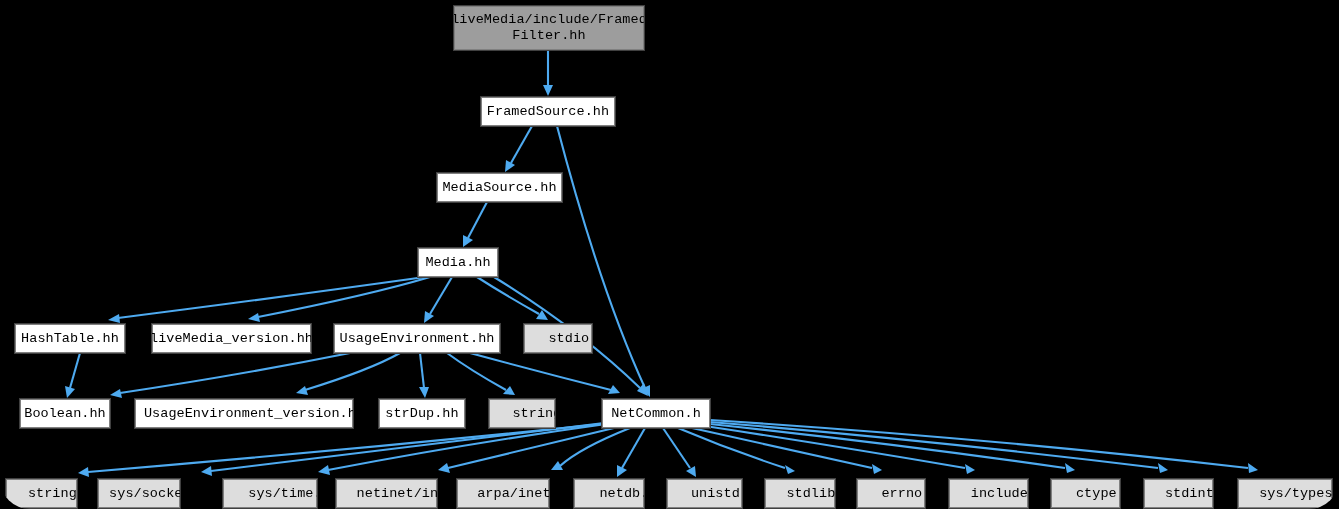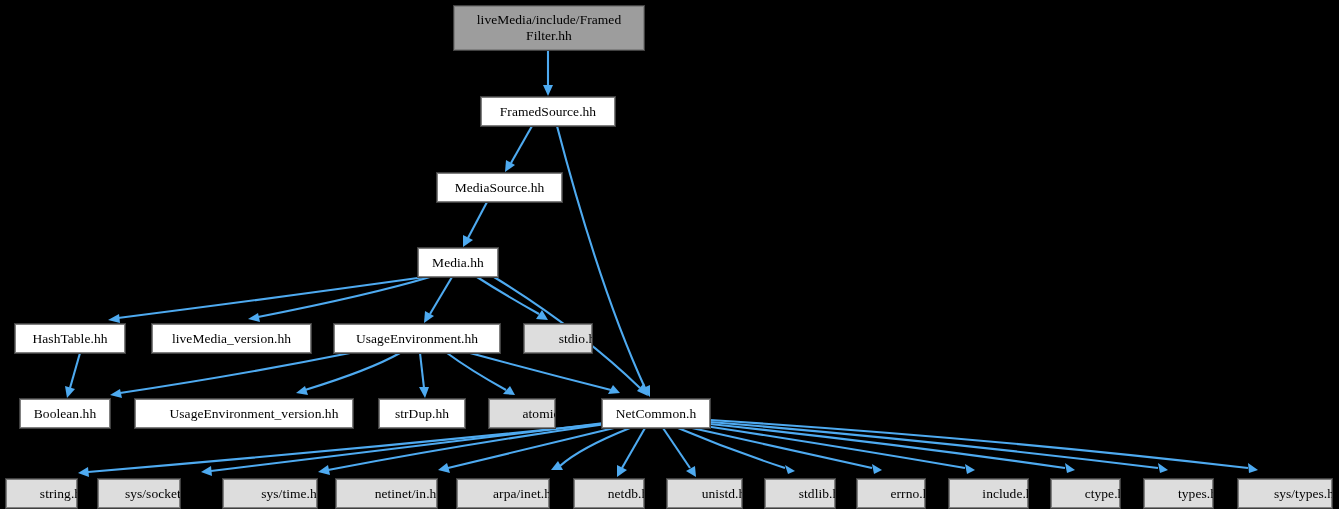--- a/index.html
+++ b/index.html
@@ -6,21 +6,22 @@
     margin: 0;
     padding: 0;
     background: #000000;
   }
   #graph-root {
     position: relative;
     width: 1339px;
     height: 509px;
     background: #000000;
     overflow: hidden;
-    font-family: Liberation Serif, serif;
+    font-family: Liberation Mono, monospace;
+    border-radius: 30px;
   }
   #graph-svg {
     position: absolute;
     top: 0;
     left: 0;
     width: 1339px;
     height: 509px;
   }
   .gnode {
     position: absolute;
@@ -177,30 +178,30 @@
       <div class="gnode fill-white" style="left: 481px; top: 97px; width: 134px; height: 29px;">FramedSource.hh</div>
       <div class="gnode fill-white" style="left: 437px; top: 173px; width: 125px; height: 29px;">MediaSource.hh</div>
       <div class="gnode fill-white" style="left: 418px; top: 248px; width: 80px; height: 29px;">Media.hh</div>
       <div class="gnode fill-white" style="left: 15px; top: 324px; width: 110px; height: 29px;">HashTable.hh</div>
       <div class="gnode fill-white" style="left: 152px; top: 324px; width: 159px; height: 29px;">liveMedia_version.hh</div>
       <div class="gnode fill-white" style="left: 334px; top: 324px; width: 166px; height: 29px;">UsageEnvironment.hh</div>
       <div class="gnode fill-gray" style="left: 524px; top: 324px; width: 68px; height: 29px;">stdio.h</div>
       <div class="gnode fill-white" style="left: 20px; top: 399px; width: 90px; height: 29px;">Boolean.hh</div>
       <div class="gnode fill-white" style="left: 135px; top: 399px; width: 218px; height: 29px; padding-left: 20px;">UsageEnvironment_version.hh</div>
       <div class="gnode fill-white" style="left: 379px; top: 399px; width: 86px; height: 29px;">strDup.hh</div>
-      <div class="gnode fill-gray" style="left: 489px; top: 399px; width: 66px; height: 29px;">atomic</div>
+      <div class="gnode fill-gray" style="left: 489px; top: 399px; width: 66px; height: 29px;">strings</div>
       <div class="gnode fill-white" style="left: 602px; top: 399px; width: 108px; height: 29px;">NetCommon.h</div>
       <div class="gnode fill-gray" style="left: 6px; top: 479px; width: 71px; height: 29px;">string.h</div>
       <div class="gnode fill-gray" style="left: 98px; top: 479px; width: 82px; height: 29px;">sys/socket.h</div>
       <div class="gnode fill-gray" style="left: 223px; top: 479px; width: 94px; height: 29px;">sys/time.h</div>
       <div class="gnode fill-gray" style="left: 336px; top: 479px; width: 101px; height: 29px;">netinet/in.h</div>
       <div class="gnode fill-gray" style="left: 457px; top: 479px; width: 92px; height: 29px;">arpa/inet.h</div>
       <div class="gnode fill-gray" style="left: 574px; top: 479px; width: 70px; height: 29px;">netdb.h</div>
       <div class="gnode fill-gray" style="left: 667px; top: 479px; width: 75px; height: 29px;">unistd.h</div>
       <div class="gnode fill-gray" style="left: 765px; top: 479px; width: 70px; height: 29px;">stdlib.h</div>
       <div class="gnode fill-gray" style="left: 857px; top: 479px; width: 68px; height: 29px;">errno.h</div>
       <div class="gnode fill-gray" style="left: 949px; top: 479px; width: 79px; height: 29px;">include.h</div>
       <div class="gnode fill-gray" style="left: 1051px; top: 479px; width: 69px; height: 29px;">ctype.h</div>
-      <div class="gnode fill-gray" style="left: 1144px; top: 479px; width: 69px; height: 29px;">types.h</div>
+      <div class="gnode fill-gray" style="left: 1144px; top: 479px; width: 69px; height: 29px;">stdint.h</div>
       <div class="gnode fill-gray" style="left: 1238px; top: 479px; width: 94px; height: 29px; text-align: center;">sys/types.h</div>
     </div>
 
 </div>
 
 </body></html>

